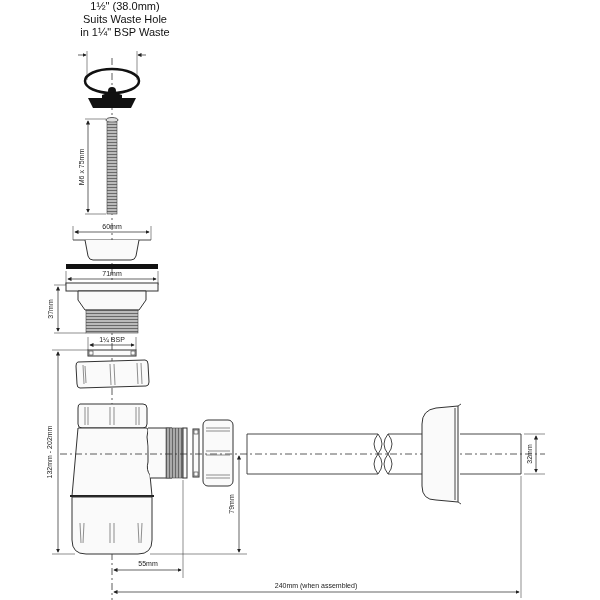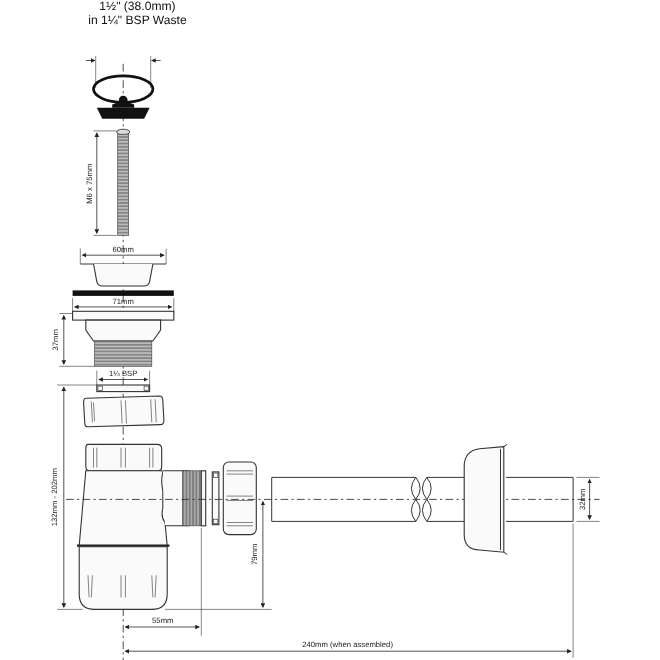--- a/index.html
+++ b/index.html
@@ -14,20 +14,21 @@
     .thin { stroke: #444; stroke-width: 0.6; fill: none; }
     .part { stroke: #333; stroke-width: 1; fill: #fafafa; }
     .dash { stroke: #333; stroke-width: 0.8; stroke-dasharray: 7 3 2 3; fill: none; }
     .dim { stroke: #222; stroke-width: 0.7; fill: none; }
   </style>
 </head>
 <body>
 
 <div class="header">
   <div>1½" (38.0mm)</div>
+  <div>Suits Waste Hole</div>
   <div>in 1¼" BSP Waste</div>
 </div>
 
 <svg width="600" height="600" viewBox="0 0 600 600">
   <defs>
     <marker id="ar" markerWidth="6" markerHeight="6" refX="5" refY="3" orient="auto">
       <path d="M0,0 L6,3 L0,6 z" fill="#222"></path>
     </marker>
     <marker id="al" markerWidth="6" markerHeight="6" refX="1" refY="3" orient="auto">
       <path d="M6,0 L0,3 L6,6 z" fill="#222"></path>

